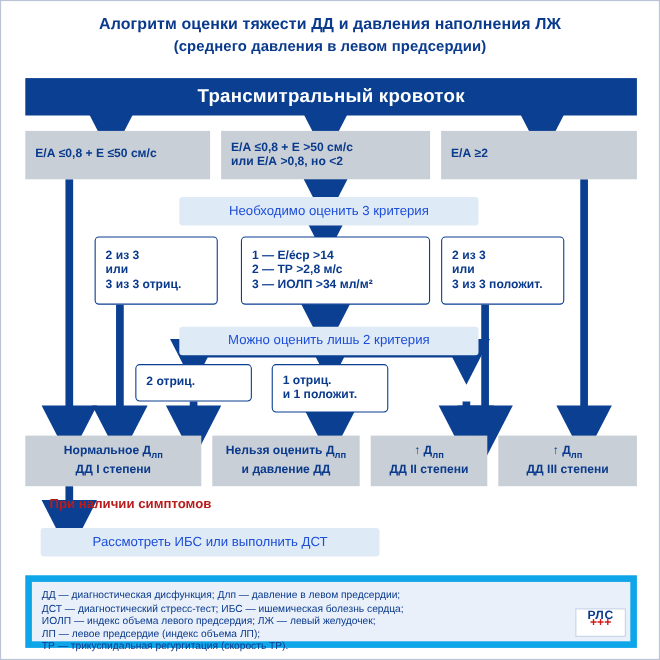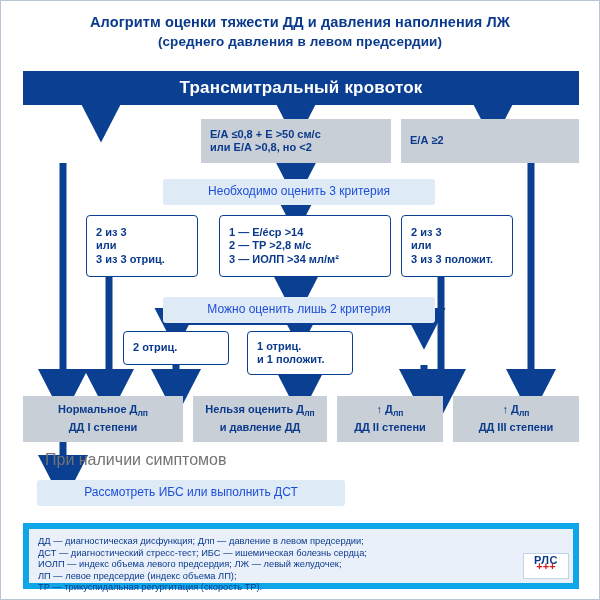--- a/index.html
+++ b/index.html
@@ -96,21 +96,21 @@
   #res-2{left:192px;top:395px;width:134px;height:46px;}
   #res-3{left:336px;top:395px;width:106px;height:46px;}
   #res-4{left:452px;top:395px;width:126px;height:46px;}
 
   .res-line{display:block;}
   .sub{font-size:8.5px;vertical-align:sub;}
 
   
   #symptoms{
     position:absolute;left:44px;top:450px;
-    color:#737373;font-weight:normal;font-size:16px;
+    color:#b91c1c;font-weight:bold;font-size:12px;
   }
   #recommend{left:36px;top:479px;width:308px;height:26px;font-size:12px;}
 
   
   #legend{
     position:absolute;left:22px;top:522px;width:556px;height:66px;
     background:#e9f0fa;
     border:6px solid #0ea5e9;
     box-sizing:border-box;
     color:#0a3a8c;
@@ -174,20 +174,21 @@
 
     <path d="M175,364 L175,390" stroke="#0a3f91" stroke-width="7" fill="none" marker-end="url(#ah)"></path>
     <path d="M299,374 L299,390" stroke="#0a3f91" stroke-width="7" fill="none" marker-end="url(#ah)"></path>
     <path d="M423,364 L423,390" stroke="#0a3f91" stroke-width="7" fill="none" marker-end="url(#ah)"></path>
 
     <path d="M62,441 L62,476" stroke="#0a3f91" stroke-width="7" fill="none" marker-end="url(#ah)"></path>
   </svg>
 
   <div class="box navy" id="header-bar">Трансмитральный кровоток</div>
 
+  <div class="box grey pad left" id="row1-a" style="white-space:pre-line;">Е/А ≤0,8 + Е ≤50 см/с</div>
   <div class="box grey pad left" id="row1-b" style="white-space:pre-line;">Е/А ≤0,8 + Е &gt;50 см/с
 или Е/А &gt;0,8, но &lt;2</div>
   <div class="box grey pad left" id="row1-c" style="white-space:pre-line;">Е/А ≥2</div>
 
   <div class="box lightblue" id="banner-3crit">Необходимо оценить 3 критерия</div>
 
   <div class="box white pad left" id="crit-left" style="white-space:pre-line;">2 из 3
 или
 3 из 3 отриц.</div>
 

